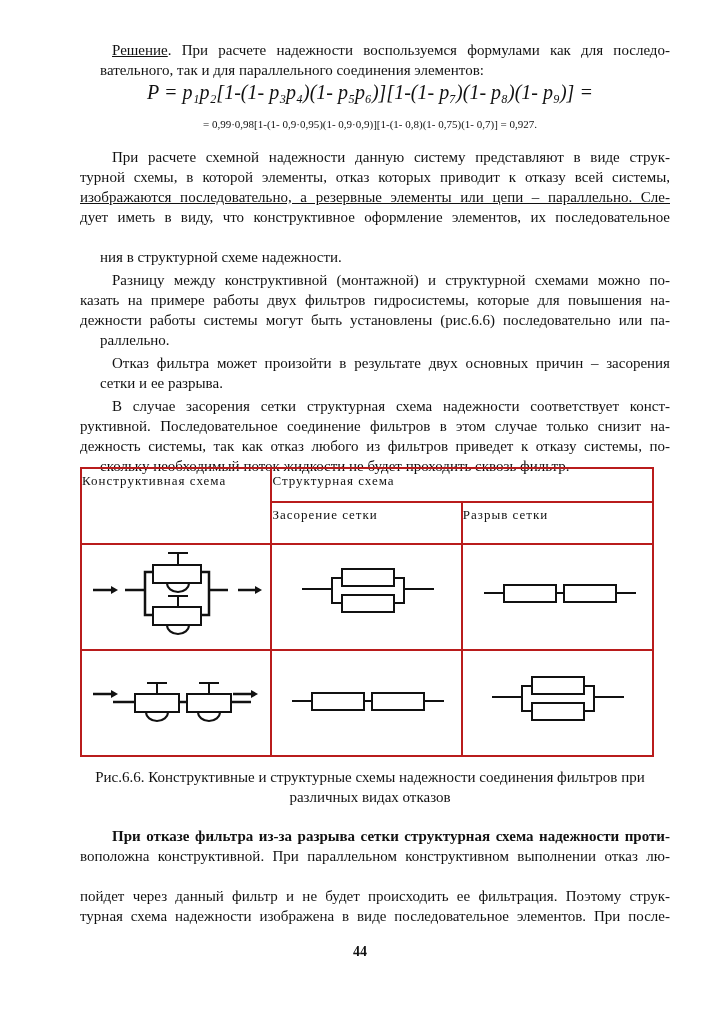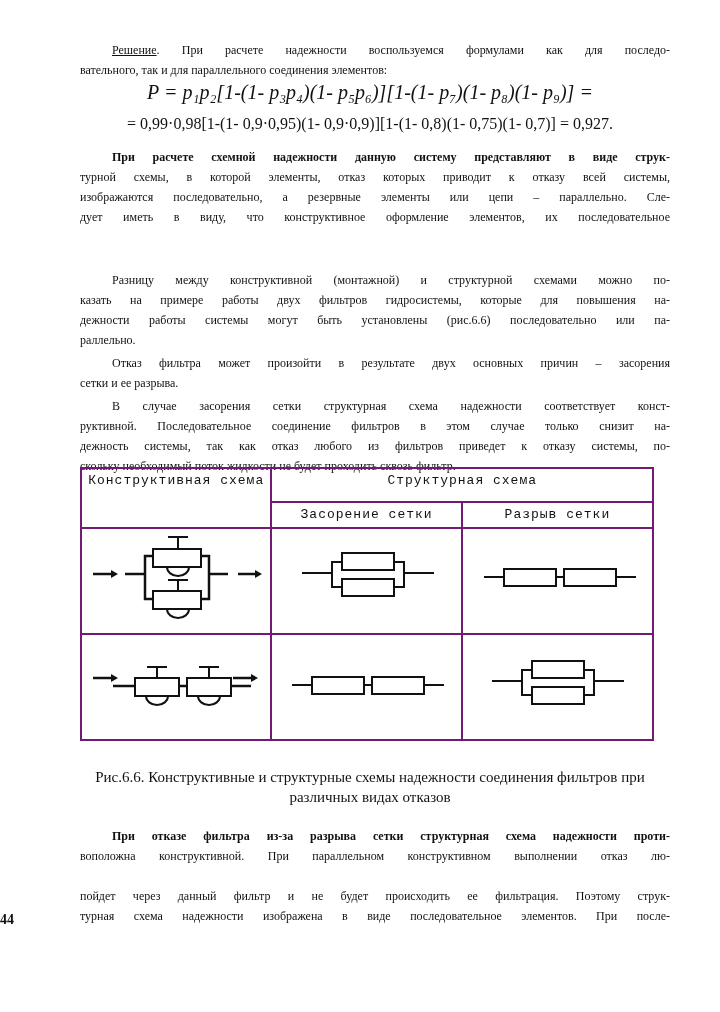--- a/index.html
+++ b/index.html
@@ -1,44 +1,45 @@
 <!DOCTYPE html>
 <html><head>
 <meta charset="utf-8">
 <style>
   html, body { margin: 0; padding: 0; background: #ffffff; }
   body { width: 720px; height: 1012px; position: relative; overflow: hidden; color: #111; font-family: "Liberation Serif", serif; }
   .page { position: absolute; left: 0; top: 0; width: 720px; height: 1012px; }
-  .line { position: absolute; left: 80px; width: 590px; font-size: 12px; line-height: 20px; white-space: nowrap; text-align: justify; text-align-last: justify; }
-  .line.last { text-align-last: left; }
+  .line { position: absolute; left: 80px; width: 590px; font-size: 15px; line-height: 20px; white-space: nowrap; text-align: justify; text-align-last: justify; }
+  .line.last { text-align-last: left; margin-left: 20px; }
   .line.indent { left: 112px; width: 558px; }
   .center { position: absolute; left: 60px; width: 620px; text-align: center; font-size: 15.2px; line-height: 20px; white-space: nowrap; }
   .formula { font-style: italic; }
   .u { text-decoration: underline; }
   table.fig { position: absolute; left: 80px; top: 465px; border-collapse: collapse; width: 574px; }
-  table.fig td { border: 2px solid #701a75; padding: 0; vertical-align: top; font-family: Liberation Mono, monospace; font-size: 13px; letter-spacing: 1px; text-align: center; }
+  table.fig td { border: 2px solid #b91c1c; padding: 0; vertical-align: top; font-family: Liberation Serif, serif; font-size: 13px; letter-spacing: 1px; }
   .hdr { padding-top: 4px !important; }
   .cell-svg { text-align: center; vertical-align: middle !important; }
-  .pagenum { position: absolute; top: 912px; left: 0; width: 720px; text-align: left; font-weight: bold; font-size: 14px; }
+  .pagenum { position: absolute; top: 944px; left: 0; width: 720px; text-align: center; font-weight: bold; font-size: 14px; }
 </style>
 </head>
 <body>
 
 <div class="page">
 
   <div class="line indent" style="top:40px;"><span class="u">Решение</span><span>. При расчете надежности воспользуемся формулами как для последо-</span></div>
   <div class="line last" style="top:60px;">вательного, так и для параллельного соединения элементов:</div>
 
   <div class="center formula" style="top:82px; font-size:20px;">P = p₁p₂[1-(1- p₃p₄)(1- p₅p₆)][1-(1- p₇)(1- p₈)(1- p₉)] =</div>
-  <div class="center" style="top:114px; font-size:16px;">= 0,99·0,98[1-(1- 0,9·0,95)(1- 0,9·0,9)][1-(1- 0,8)(1- 0,75)(1- 0,7)] = 0,927.</div>
+  <div class="center" style="top:114px; font-size:11px;">= 0,99·0,98[1-(1- 0,9·0,95)(1- 0,9·0,9)][1-(1- 0,8)(1- 0,75)(1- 0,7)] = 0,927.</div>
 
-  <div class="line indent" style="top:147px;font-weight:bold;">При расчете схемной надежности данную систему представляют в виде струк-</div>
+  <div class="line indent" style="top:147px;">При расчете схемной надежности данную систему представляют в виде струк-</div>
   <div class="line" style="top:167px;">турной схемы,  в которой элементы,  отказ которых приводит к отказу всей системы,</div>
-  <div class="line" style="top:187px;">изображаются последовательно,  а резервные элементы или цепи – параллельно. Сле-</div>
+  <div class="line" style="top:187px;text-decoration:underline;">изображаются последовательно,  а резервные элементы или цепи – параллельно. Сле-</div>
   <div class="line" style="top:207px;">дует иметь в виду, что конструктивное оформление элементов,  их последовательное</div>
+  <div class="line last" style="top:247px;">ния в структурной схеме надежности.</div>
 
   <div class="line indent" style="top:270px;">Разницу между конструктивной (монтажной) и структурной схемами можно по-</div>
   <div class="line" style="top:290px;">казать на примере работы двух фильтров гидросистемы, которые для повышения на-</div>
   <div class="line" style="top:310px;">дежности работы системы могут быть установлены (рис.6.6) последовательно или па-</div>
   <div class="line indent" style="top:353px;">Отказ фильтра может произойти в результате двух основных причин – засорения</div>
 
   <div class="line last" style="top:330px;">раллельно.</div>
   <div class="line last" style="top:373px;">сетки и ее разрыва.</div>
 
   <div class="line indent" style="top:396px;">В случае засорения сетки структурная схема надежности соответствует конст-</div>
@@ -50,21 +51,21 @@
     <colgroup>
         <col style="width:191px">
         <col style="width:191px">
         <col style="width:192px">
       </colgroup>
     <tbody>
         <tr style="height:34px;">
       <td rowspan="2" class="hdr">Конструктивная схема</td>
       <td colspan="2" class="hdr">Структурная схема</td>
     </tr>
-    <tr style="height:26px;">
+    <tr style="height:42px;">
       <td class="hdr">Засорение сетки</td>
       <td class="hdr">Разрыв сетки</td>
     </tr>
 
     <tr style="height:104px;">
       <td class="cell-svg">
         <svg width="186" height="100" viewBox="0 0 186 100">
           <g stroke="#111" stroke-width="2.5" fill="none">
 
             <line x1="10" y1="45" x2="28" y2="45"></line>

